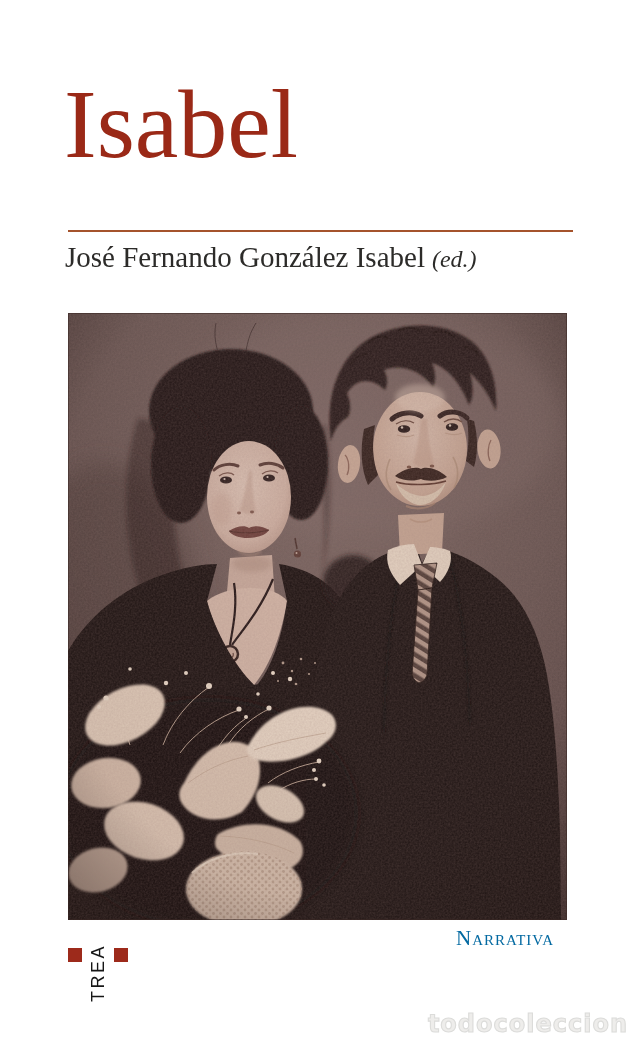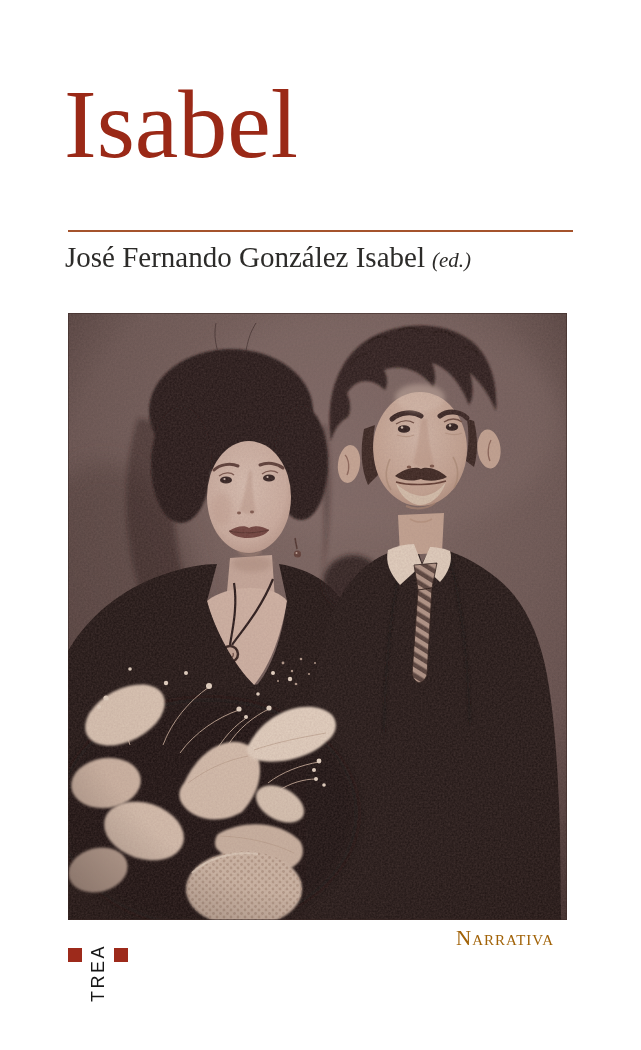--- a/index.html
+++ b/index.html
@@ -27,21 +27,21 @@
     position:absolute;left:68px;top:230px;
     width:505px;height:2px;
     background:var(--ruleBrown,#a5532c);
   }
   .author{
     position:absolute;left:65px;top:243px;
     font-size:29px;line-height:1;
     color:var(--textDark,#2c2b29);
     white-space:nowrap;
   }
-  .author .ed{font-style:italic;font-size:21px;margin-left:7px;}
+  .author .ed{font-style:italic;font-size:24px;margin-left:7px;}
   .photo{
     position:absolute;left:68px;top:313px;
     width:499px;height:607px;
     background:#6c5855;
   }
   .photo svg{display:block;width:100%;height:100%;}
   .logo{
     position:absolute;left:68px;top:946px;
     width:66px;height:64px;
   }
@@ -60,21 +60,21 @@
     font-weight:500;
     letter-spacing:2.5px;
     color:#161616;
     white-space:nowrap;
   }
   .category{
     position:absolute;left:456px;top:928px;
     font-size:21px;line-height:1;
     font-variant:small-caps;
     letter-spacing:1px;
-    color:#a16207;
+    color:#0369a1;
   }
   .watermark{
     position:absolute;right:13px;top:1010px;
     font-family:"DejaVu Sans", sans-serif;
     font-size:24px;line-height:1.2;
     font-weight:bold;
     letter-spacing:1px;
     color:#eeedeb;
     -webkit-text-stroke:1.1px var(--watermarkGray,#dcdcda);
   }
@@ -293,14 +293,15 @@
   </div>
 
   <div class="logo">
     <span class="sq sq-l"></span>
     <span class="sq sq-r"></span>
     <span class="trea">TREA</span>
   </div>
 
   <div class="category">Narrativa</div>
 
+  <div class="watermark">todocoleccion</div>
 
 </div>
 
 </body></html>

